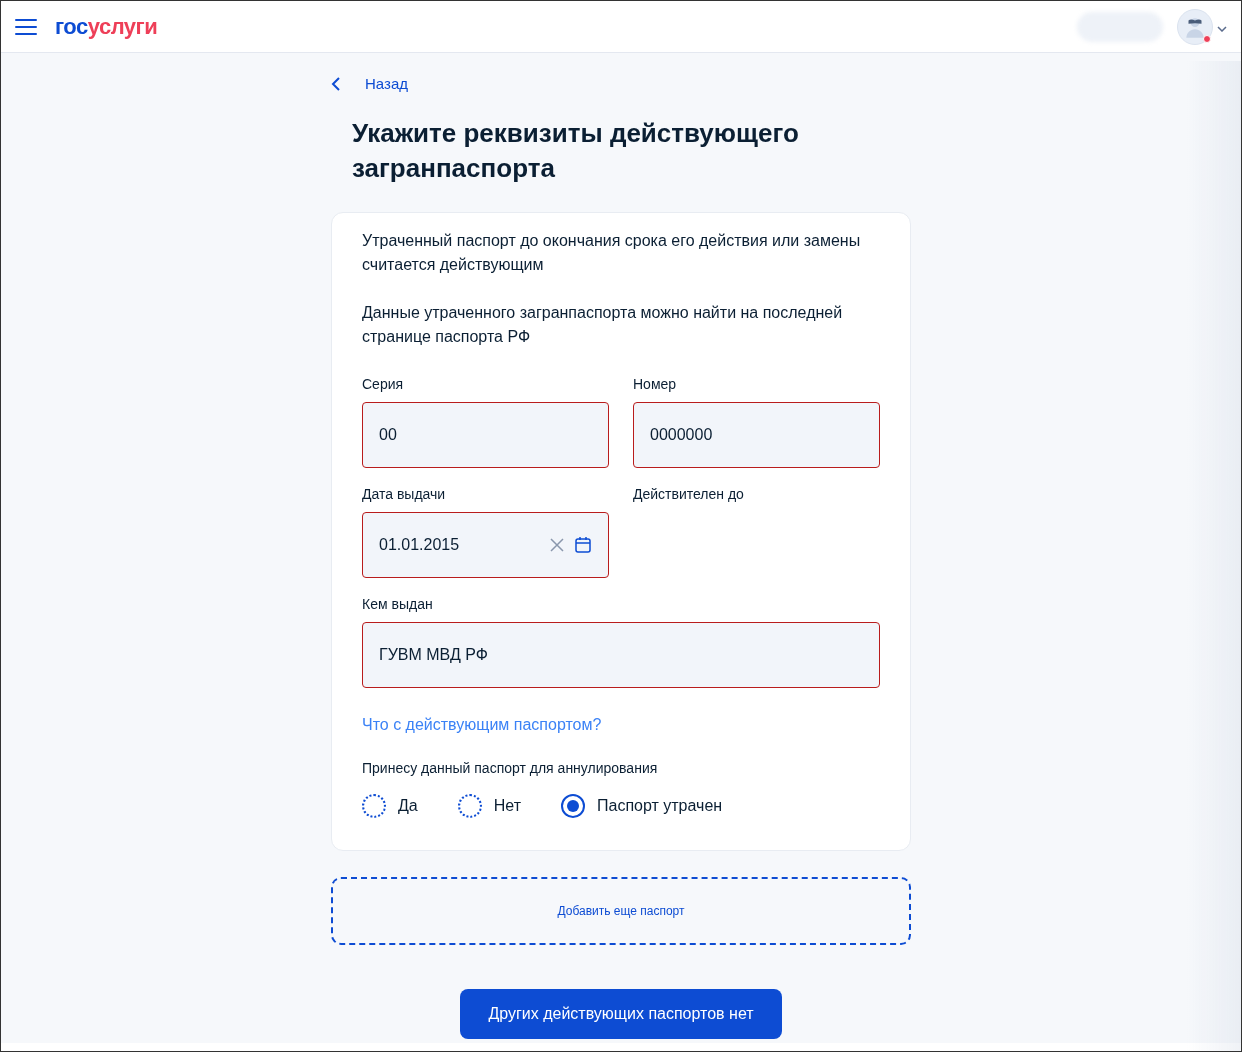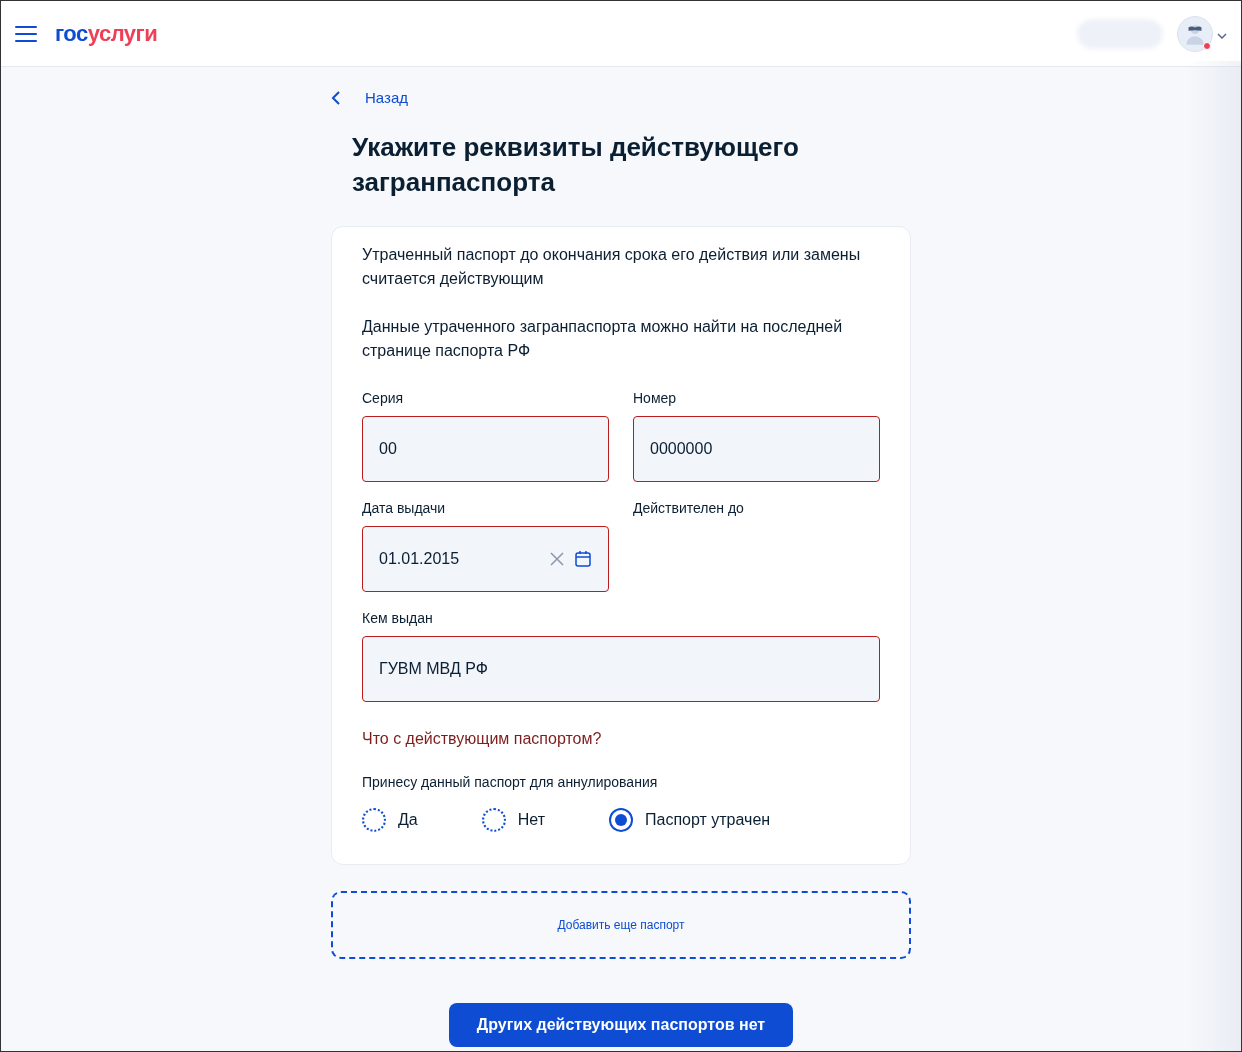--- a/index.html
+++ b/index.html
@@ -5,21 +5,21 @@
   * { box-sizing: border-box; margin: 0; padding: 0; }
   body {
     font-family: -apple-system, BlinkMacSystemFont, "Segoe UI", Arial, sans-serif;
     background: #fff;
     border: 1px solid #333;
     width: 1242px;
     height: 1052px;
     overflow: hidden;
   }
   .header {
-    height: 66px;
+    height: 52px;
     border-bottom: 1px solid #e4e8f0;
     display: flex;
     align-items: center;
     padding: 4px 14px;
     justify-content: space-between;
     background: #fff;
   }
   .header-left { display: flex; align-items: center; gap: 18px; }
   .hamburger {
     width: 22px; height: 16px;
@@ -110,27 +110,27 @@
   }
   .form-input.date {
     justify-content: space-between;
   }
   .date-value { flex: 1; }
   .date-icons { display: flex; align-items: center; gap: 10px; }
   .x-icon { color: #8a97ac; cursor: pointer; display: flex; }
   .cal-icon { color: #0d4cd3; cursor: pointer; display: flex; }
 
   .question {
-    font-size: 16px; color: #7f1d1d; margin-top: 28px; margin-bottom: 26px;
+    font-size: 16px; color: #3b82f6; margin-top: 28px; margin-bottom: 26px;
   }
   .sub-label {
     font-size: 14px; color: #0b1f33; margin-bottom: 18px;
   }
   .radio-row {
-    display: flex; gap: 64px; align-items: center;
+    display: flex; gap: 40px; align-items: center;
   }
   .radio-item {
     display: flex; align-items: center; gap: 12px; cursor: pointer;
   }
   .radio-circle {
     width: 24px; height: 24px; border-radius: 50%;
     border: 2px dotted #0d4cd3;
     display: flex; align-items: center; justify-content: center;
   }
   .radio-circle.selected {
@@ -150,29 +150,28 @@
     color: #0d4cd3;
     font-size: 12px;
     cursor: pointer;
     display: flex; align-items: center; justify-content: center;
     margin-bottom: 44px;
   }
 
   .primary-btn {
     display: block;
     margin: 0 auto 64px;
-    height: 44px;
+    height: 50px;
     padding: 0 28px;
     background: #0d4cd3;
     color: #fff;
     font-size: 16px;
     border: none;
     border-radius: 8px;
     cursor: pointer;
-    font-weight: bold;
   }
   .scrollbar-shadow {
     position: fixed; right: 1px; top: 61px; bottom: 1px; width: 54px;
     background: linear-gradient(to left, rgba(210,218,230,0.35), transparent);
     pointer-events: none;
   }
 </style>
 </head>
 <body>
 

